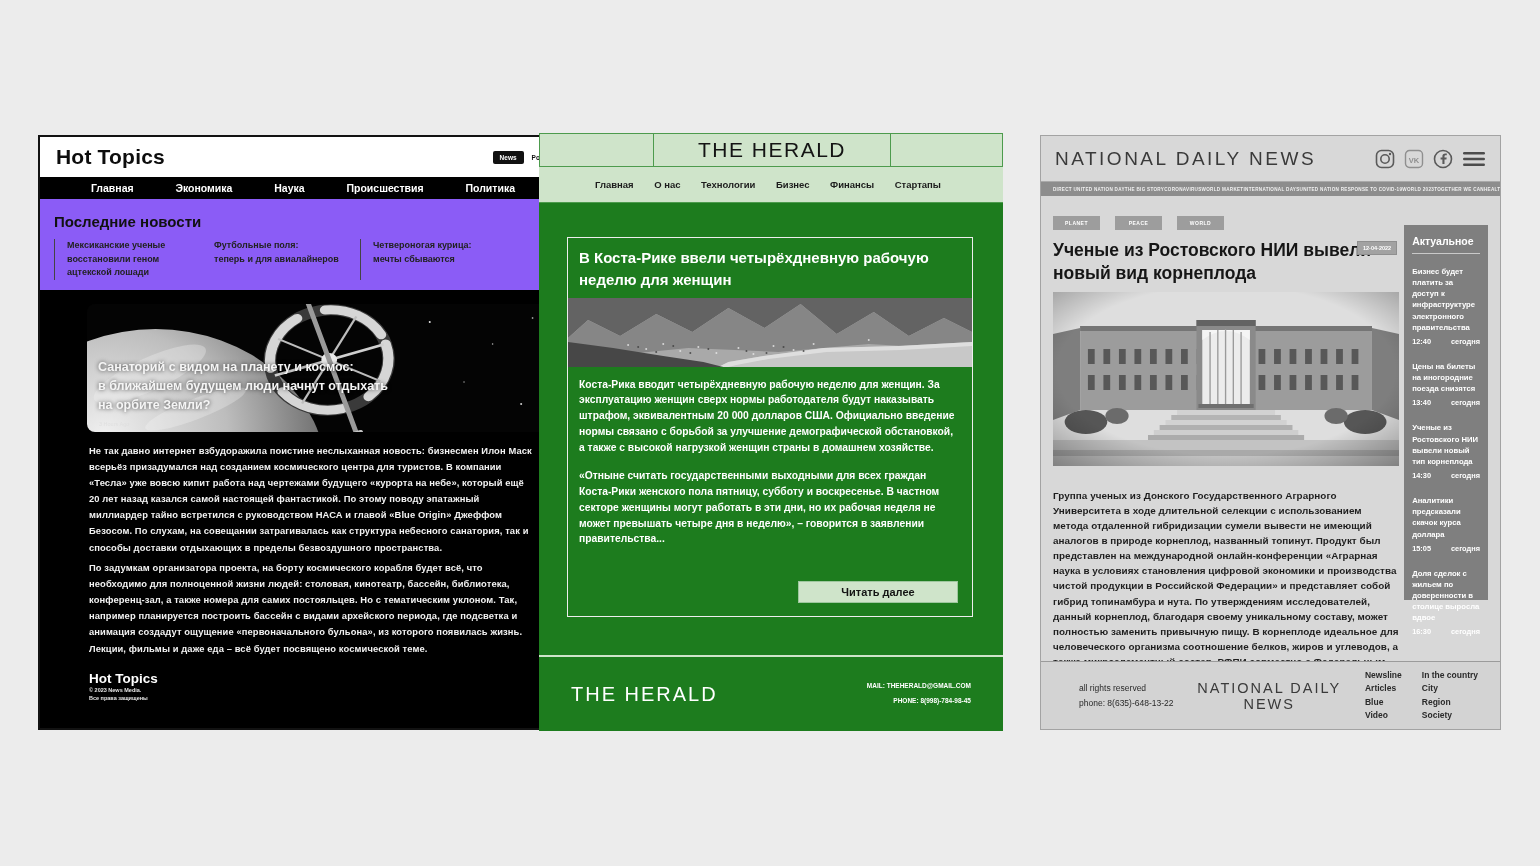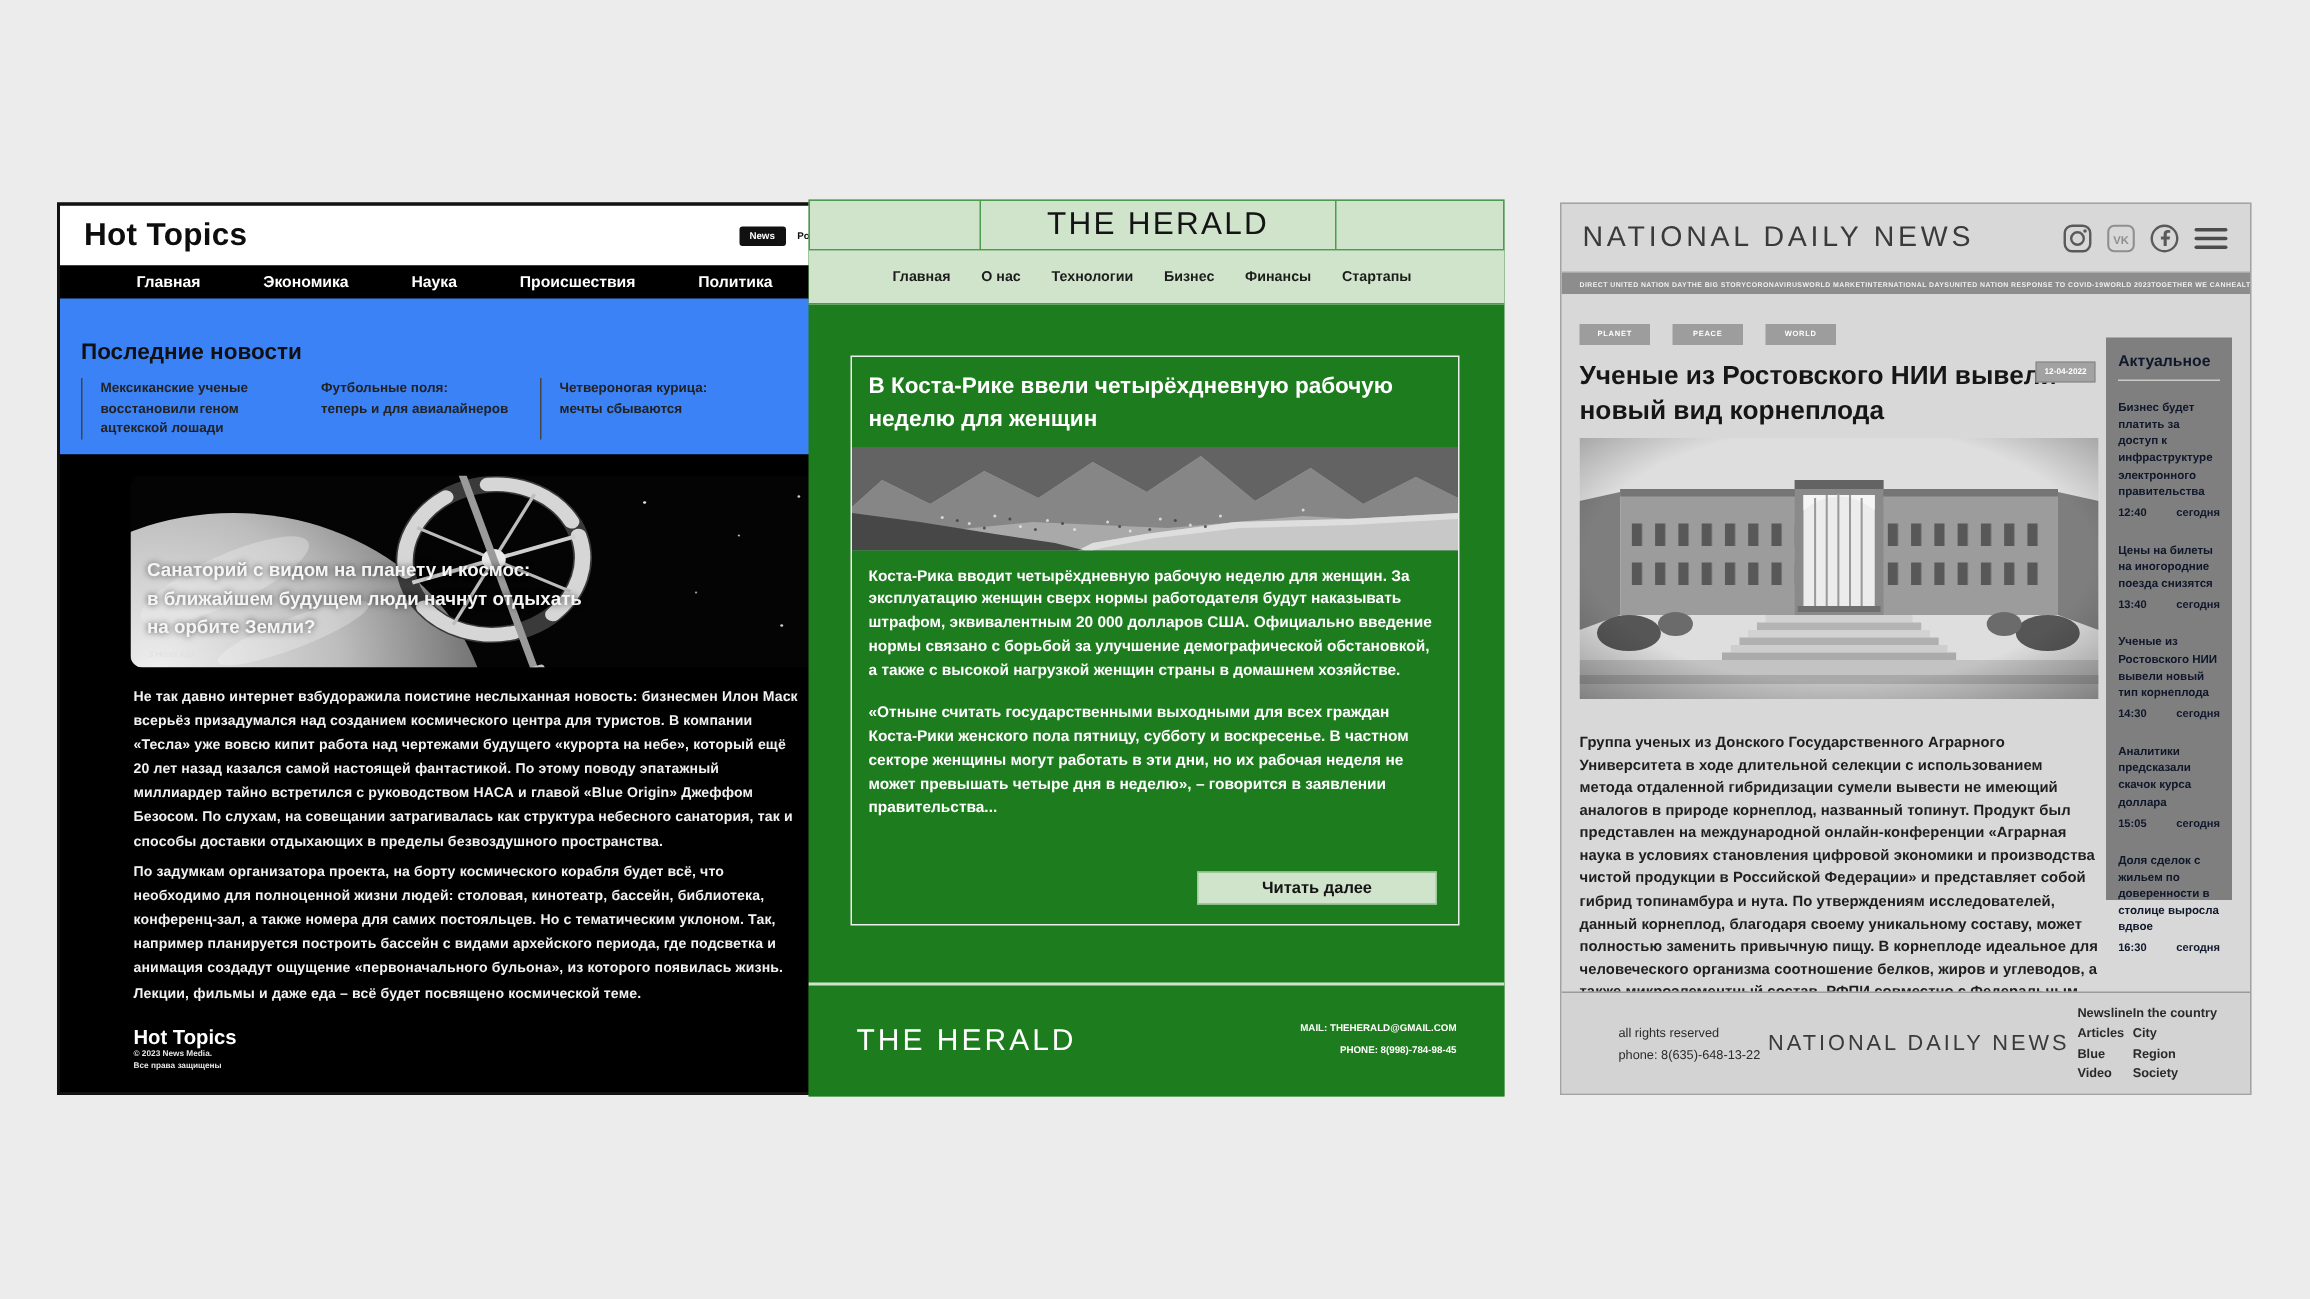--- a/index.html
+++ b/index.html
@@ -10,21 +10,21 @@
 
   
   .ht { left:38px; top:135px; width:530px; height:595px; background:#000; border:2px solid #121212; display:flex; flex-direction:column; }
   .ht-header { background:#fff; height:40px; display:flex; align-items:center; justify-content:space-between; padding:0 16px; }
   .ht-brand { font-size:21px; font-weight:800; color:#0d0d0d; letter-spacing:.2px; }
   .ht-header-right { display:flex; align-items:center; gap:8px; }
   .ht-badge { background:#111; color:#fff; font-size:6.5px; font-weight:700; padding:3px 7px; border-radius:2px; }
   .ht-portal { font-size:6.5px; font-weight:700; color:#111; }
   .ht-nav { background:#000; height:22px; display:flex; align-items:center; justify-content:space-around; padding:0 30px; }
   .ht-nav a { color:#fff; font-size:10.5px; font-weight:700; text-decoration:none; }
-  .ht-latest { background:#3b82f6; padding:27px 14px 10px; }
+  .ht-latest { background:#8b5cf6; padding:14px 14px 10px; }
   .ht-latest h2 { font-size:15px; font-weight:800; color:#111; margin-bottom:9px; }
   .ht-teasers { display:flex; }
   .teaser { font-size:9px; font-weight:600; color:#222; line-height:1.5; padding-right:10px; }
   .teaser.t1 { width:146px; white-space:pre-line; }
   .teaser.t2 { width:160px; border-left:1.5px solid #444; padding-left:12px; }
   .teaser.t3 { width:150px; border-left:1.5px solid #444; padding-left:12px; }
   .ht-article { background:#000; flex:1; color:#fff; position:relative; }
   .ht-hero { position:relative; margin:14px 6px 0 47px; height:128px; border-radius:8px; overflow:hidden; background:#050505; }
   .ht-hero svg { position:absolute; inset:0; width:100%; height:100%; }
   .ht-hero-headline { position:absolute; left:11px; bottom:17px; font-size:12.5px; font-weight:700; line-height:1.5; color:#f5f5f5; white-space:pre-line; text-shadow:0 0 4px rgba(0,0,0,.7); }
@@ -68,30 +68,30 @@
   .nd-nav a { font-size:4.6px; font-weight:700; color:#f0f0f0; letter-spacing:.3px; text-decoration:none; white-space:nowrap; }
   .nd-body { display:flex; padding:20px 12px 0; gap:5px; }
   .nd-main { width:357px; }
   .nd-tags { display:flex; gap:15px; margin-bottom:9px; }
   .nd-tag { background:#9d9d9d; color:#fff; font-size:5px; font-weight:700; letter-spacing:.5px; padding:4px 0; width:47px; text-align:center; }
   .nd-headrow { position:relative; margin-bottom:7px; }
   .nd-headrow h1 { font-size:17.5px; font-weight:800; color:#161616; line-height:1.3; width:320px; }
   .nd-date { position:absolute; right:2px; top:2px; background:#a2a2a2; color:#fff; font-size:5.5px; font-weight:700; padding:3px 5px; border:1px solid #8f8f8f; }
   .nd-photo { display:block; width:100%; height:174px; }
   .nd-main p { margin-top:22px; font-size:9.9px; font-weight:700; color:#1e1e1e; line-height:1.53; letter-spacing:.05px; }
-  .nd-sidebar { width:86px; background:#7f7f7f; height:375px; margin-top:9px; padding:10px 8px; color:#0f172a; }
+  .nd-sidebar { width:86px; background:#7f7f7f; height:375px; margin-top:9px; padding:10px 8px; color:#ffffff; }
   .nd-sb-title { font-size:10.5px; font-weight:600; }
   .nd-sb-rule { border:none; border-top:1px solid #c9c9c9; margin:6px 0 12px; }
   .nd-sb-item { margin-bottom:15px; }
   .nd-sb-text { font-size:7.7px; font-weight:600; line-height:1.45; }
   .nd-sb-meta { display:flex; justify-content:space-between; margin-top:4px; font-size:7.4px; font-weight:600; }
   .nd-footer { position:absolute; left:0; right:0; bottom:0; height:68px; background:#d3d3d3; border-top:1px solid #9b9b9b; display:flex; align-items:center; }
   .nd-f-left { margin-left:38px; font-size:8.5px; font-weight:400; color:#2a2a2a; line-height:1.7; }
   .nd-f-center { flex:1; text-align:center; font-size:14.5px; letter-spacing:2px; color:#3a3a3a; font-weight:500; }
-  .nd-f-links { display:flex; margin-right:22px; }
+  .nd-f-links { display:flex; gap:20px; margin-right:22px; }
   .nd-f-col { display:flex; flex-direction:column; font-size:8.5px; font-weight:700; color:#2a2a2a; line-height:1.55; }
 </style>
 </head>
 <body>
 
 <div class="stage">
 
   <section class="card ht">
     <header class="ht-header">
       <div class="ht-brand">Hot Topics</div>

